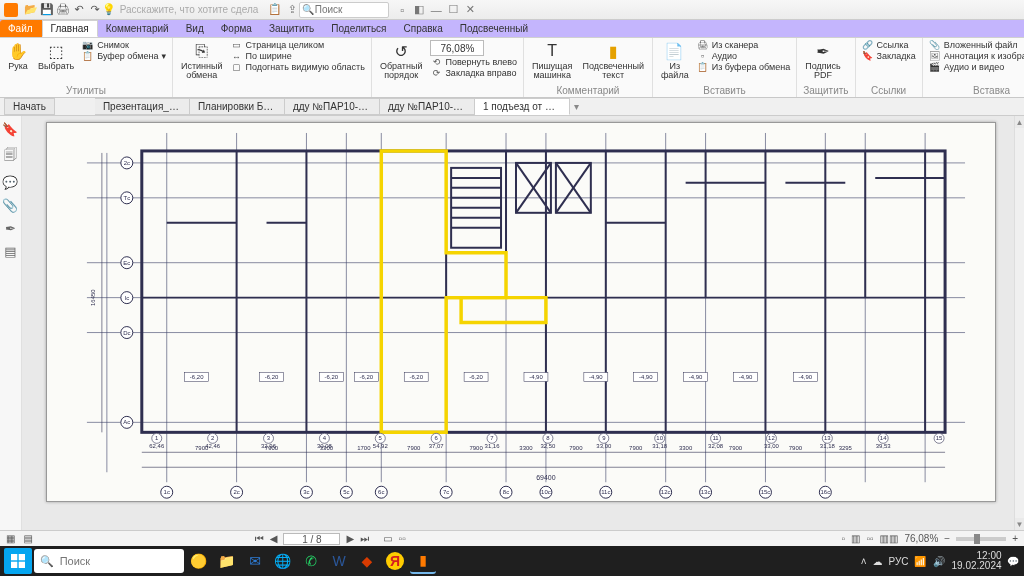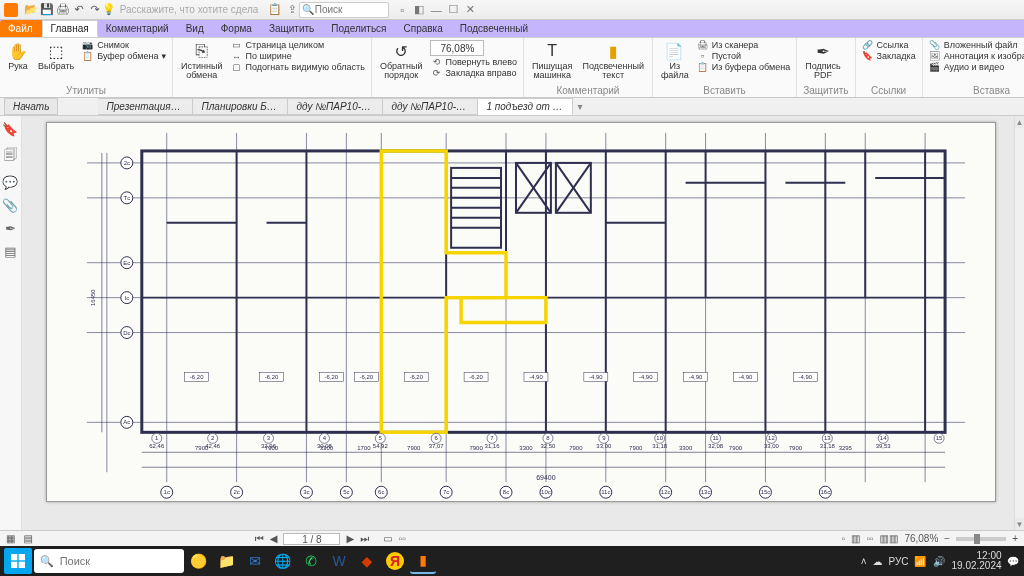--- a/index.html
+++ b/index.html
@@ -23,21 +23,21 @@
     .rgrp .items { display:flex; gap:6px; align-items:flex-start; flex:1; }
     .rgrp .lbl { text-align:center; color:#888; font-size:10px; padding-bottom:1px;}
     .bigbtn { display:flex; flex-direction:column; align-items:center; gap:1px; padding:1px 2px; color:#333;}
     .bigbtn .ic { width:20px; height:20px; display:flex; align-items:center; justify-content:center; font-size:16px; }
     .bigbtn .tx { font-size:9px; line-height:1.05; text-align:center; white-space:pre-line; }
     .smallcol { display:flex; flex-direction:column; gap:1px; font-size:9px; color:#333; }
     .smallcol div { display:flex; align-items:center; gap:3px; white-space:nowrap; }
     .smallcol .mi { width:12px; text-align:center; color:#555; }
     .zoombox { border:1px solid #bbb; background:#fff; height:16px; width:54px; display:flex; align-items:center; justify-content:center; font-size:10px; color:#333;}
     .doctabs { height: 18px; background:#f0f0f0; border-bottom:1px solid #ccc; display:flex; align-items:stretch; font-size:10px; }
-    .doctabs .dt { padding:2px 8px; border-right:1px solid #ccc; border-top:1px solid #ccc; border-bottom:1px solid #ccc; color:#333; background:#ececec; max-width:95px; overflow:hidden; text-overflow:ellipsis; white-space:nowrap;font-style:italic; }
+    .doctabs .dt { padding:2px 8px; border-right:1px solid #ccc; border-top:1px solid #ccc; border-bottom:1px solid #ccc; color:#333; background:#ececec; max-width:95px; overflow:hidden; text-overflow:ellipsis; white-space:nowrap; }
     .doctabs .dt.start { background:#e8e8e8; border-left:1px solid #ccc; margin-left:4px; }
     .doctabs .dt.active { background:#fff; border-bottom-color:#fff; }
     .doctabs .adder { display:flex; align-items:center; color:#888; padding:0 4px;}
     .viewer { position:relative; height: calc(576px - 20px - 18px - 60px - 18px - 16px - 30px); display:flex; }
     .vtoolbar { width:22px; background:#f7f7f7; border-right:1px solid #e0e0e0; display:flex; flex-direction:column; align-items:center; gap:8px; padding-top:6px; }
     .vtoolbar span { font-size:13px; color:#666; }
     .canvas { flex:1; background:#e9e9e9; display:flex; align-items:flex-start; justify-content:center; overflow:hidden; padding:6px 10px 6px 6px; position:relative; }
     .page { background:#fbfbf8; border:1px solid #999; box-shadow:0 0 3px rgba(0,0,0,.3); width:950px; height:380px; position:relative; }
     .page svg { position:absolute; inset:0; }
     .scroll-right { position:absolute; right:0; top:0; bottom:0; width:10px; background:#f0f0f0; border-left:1px solid #ddd;}
@@ -192,21 +192,21 @@
           <div class="tx">Из
 файла</div>
         </div>
       <div class="smallcol">
         <div>
             <span class="mi">🖨</span>
             <span>Из сканера</span>
           </div>
         <div>
             <span class="mi">▫</span>
-            <span>Пустой</span>
+            <span>Аудио</span>
           </div>
         <div>
             <span class="mi">📋</span>
             <span>Из буфера обмена</span>
           </div>
       </div>
     </div>
     <div class="lbl">Вставить</div>
   </div>
   <div class="rgrp">

